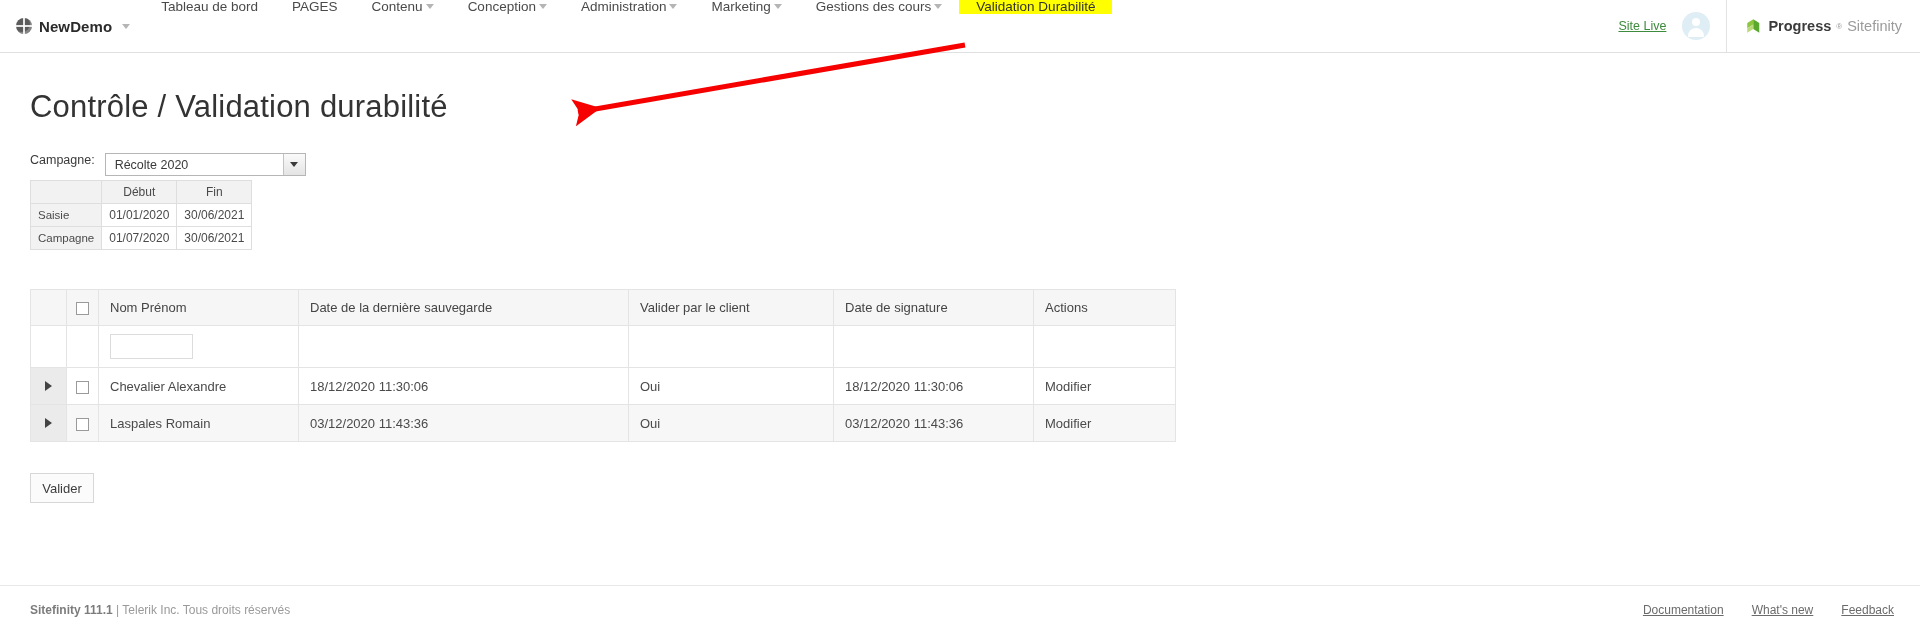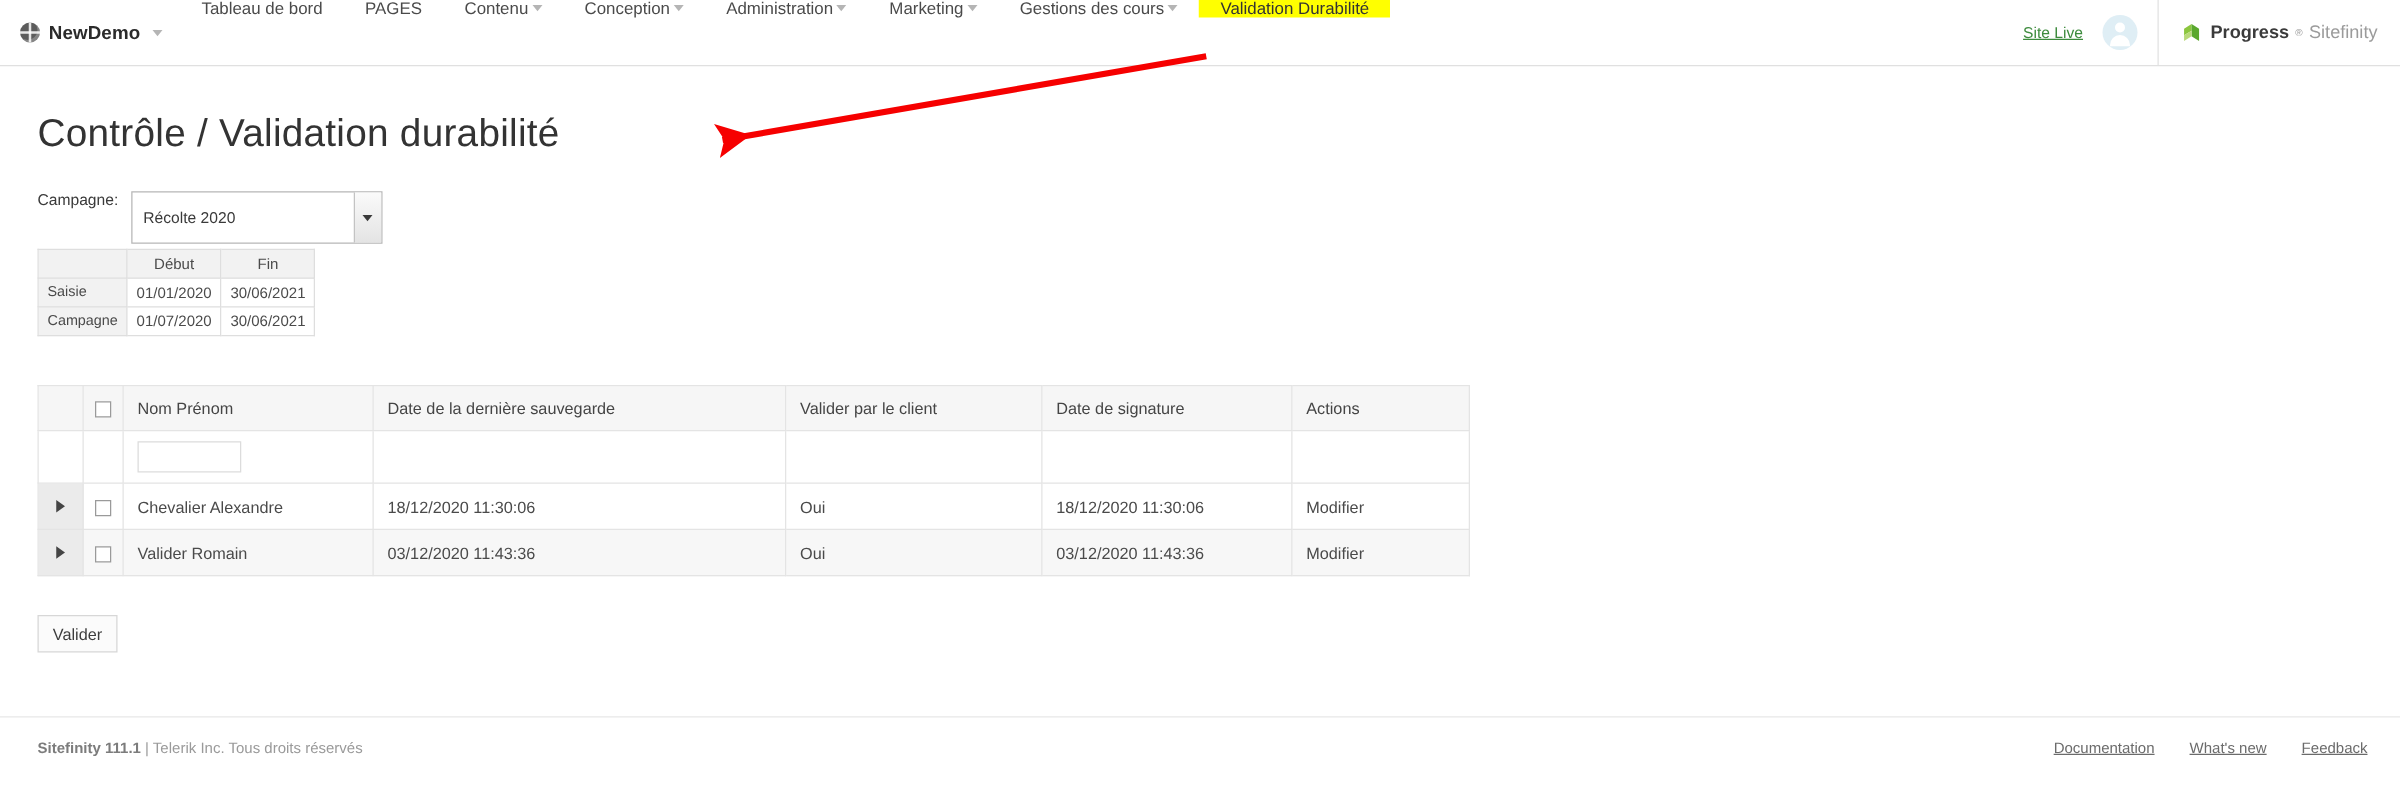--- a/index.html
+++ b/index.html
@@ -114,21 +114,21 @@
     letter-spacing: .2px;
   }
 
   #campaign-row {
     display: flex; align-items: flex-start;
     margin-top: 28px;
     gap: 10px;
   }
   #campaign-label { font-size: 12.5px; color: #3a3a3a; }
   #campaign-select {
-    width: 201px; height: 42px;
+    width: 201px; height: 23px;
     border: 1px solid #b6b6b6;
     background: #ffffff;
     display: flex; align-items: stretch;
     font-size: 12.5px;
     cursor: pointer;
   }
   #campaign-select .val {
     flex: 1; display: flex; align-items: center;
     padding-left: 9px; color: #3a3a3a;
   }
@@ -226,21 +226,21 @@
     background: #fbfbfb;
     font-family: "Liberation Sans", sans-serif;
     font-size: 13px;
     color: #3d3d3d;
     cursor: pointer;
   }
 
   
   #footer {
     position: absolute;
-    left: 0; bottom: 16px;
+    left: 0; bottom: 4px;
     width: 1920px; height: 48px;
     border-top: 1px solid #e8e8e8;
     display: flex; align-items: center;
     font-size: 12px;
   }
   #footer-left { padding-left: 30px; color: #9a9a9a; }
   #footer-left b { color: #7c7c7c; }
   #footer-right { margin-left: auto; padding-right: 26px; display: flex; gap: 28px; }
   #footer-right span {
     color: #6b6b6b; text-decoration: underline; cursor: pointer;
@@ -389,21 +389,21 @@
           <td class="chk-cell"><span class="cbx"></span></td>
           <td>Chevalier Alexandre</td>
           <td>18/12/2020 11:30:06</td>
           <td>Oui</td>
           <td>18/12/2020 11:30:06</td>
           <td>Modifier</td>
         </tr>
         <tr class="data-row alt">
           <td class="exp-cell"><span class="expander"></span></td>
           <td class="chk-cell"><span class="cbx"></span></td>
-          <td>Valider Romain</td>
+          <td>Laspales Romain</td>
           <td>03/12/2020 11:43:36</td>
           <td>Oui</td>
           <td>03/12/2020 11:43:36</td>
           <td>Modifier</td>
         </tr>
       </tbody>
   </table>
 
   <button id="valider-btn">Valider</button>
 </div>

